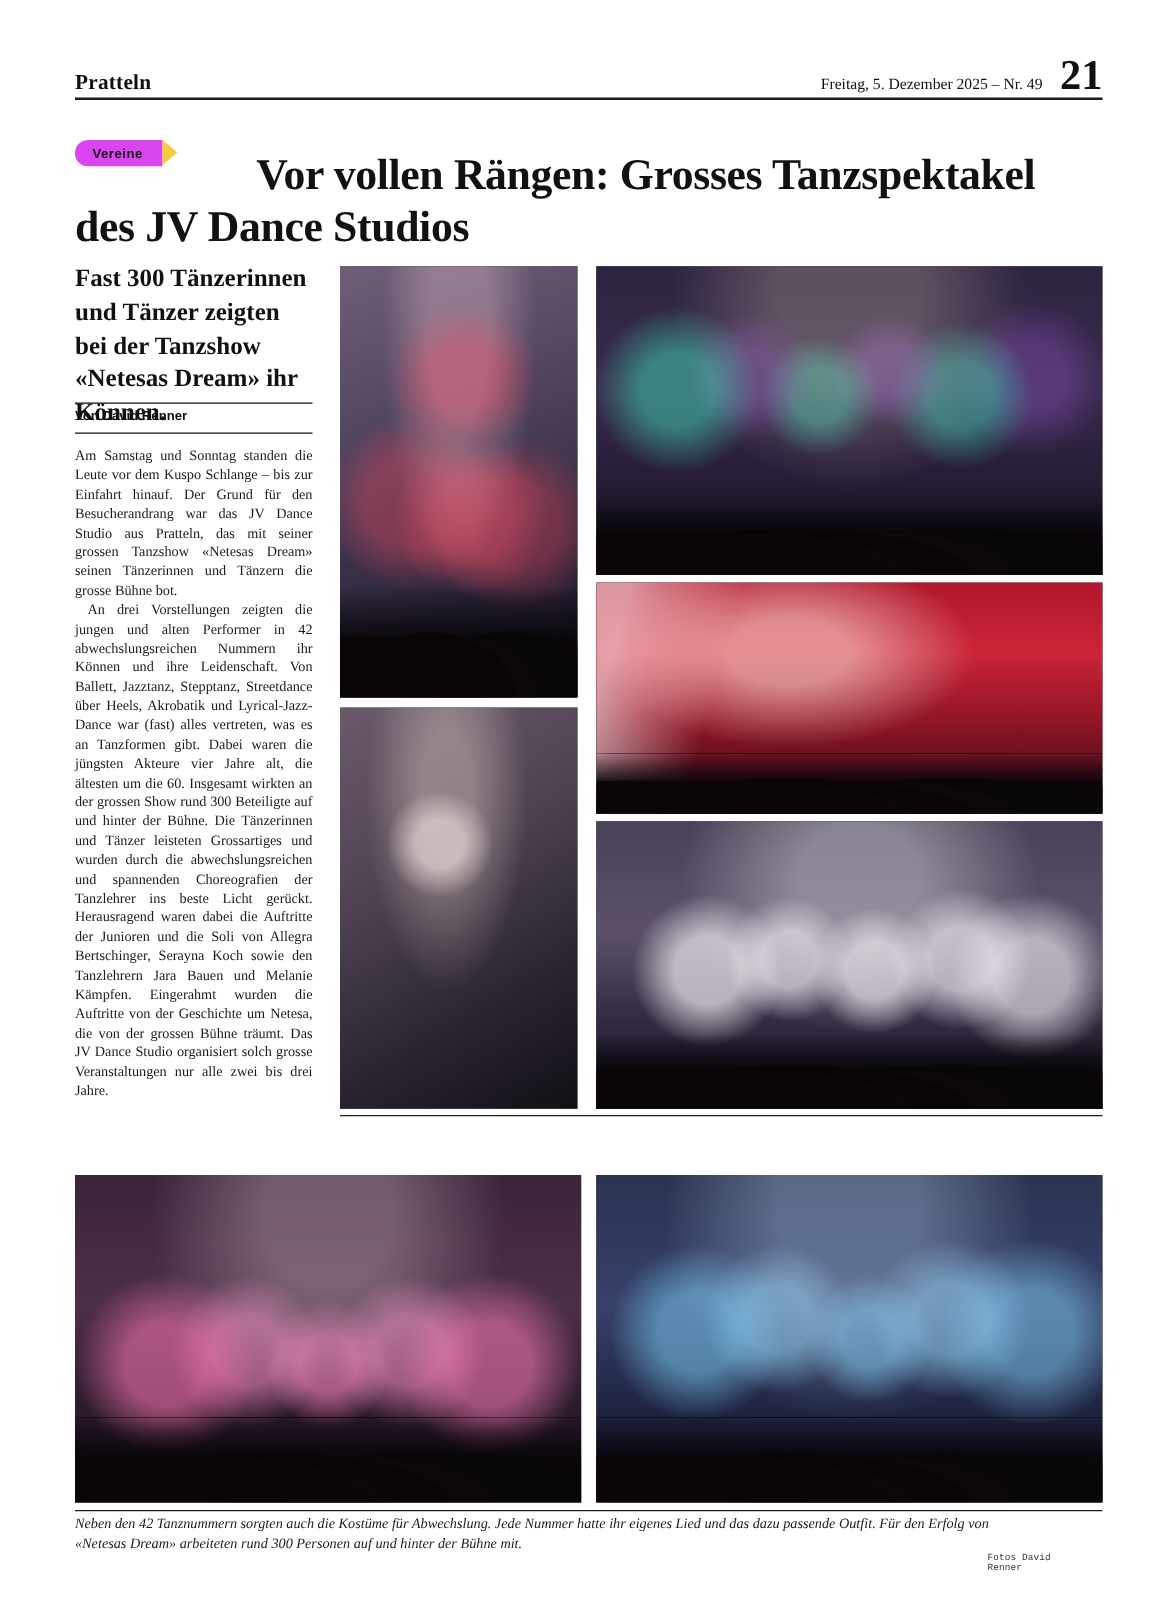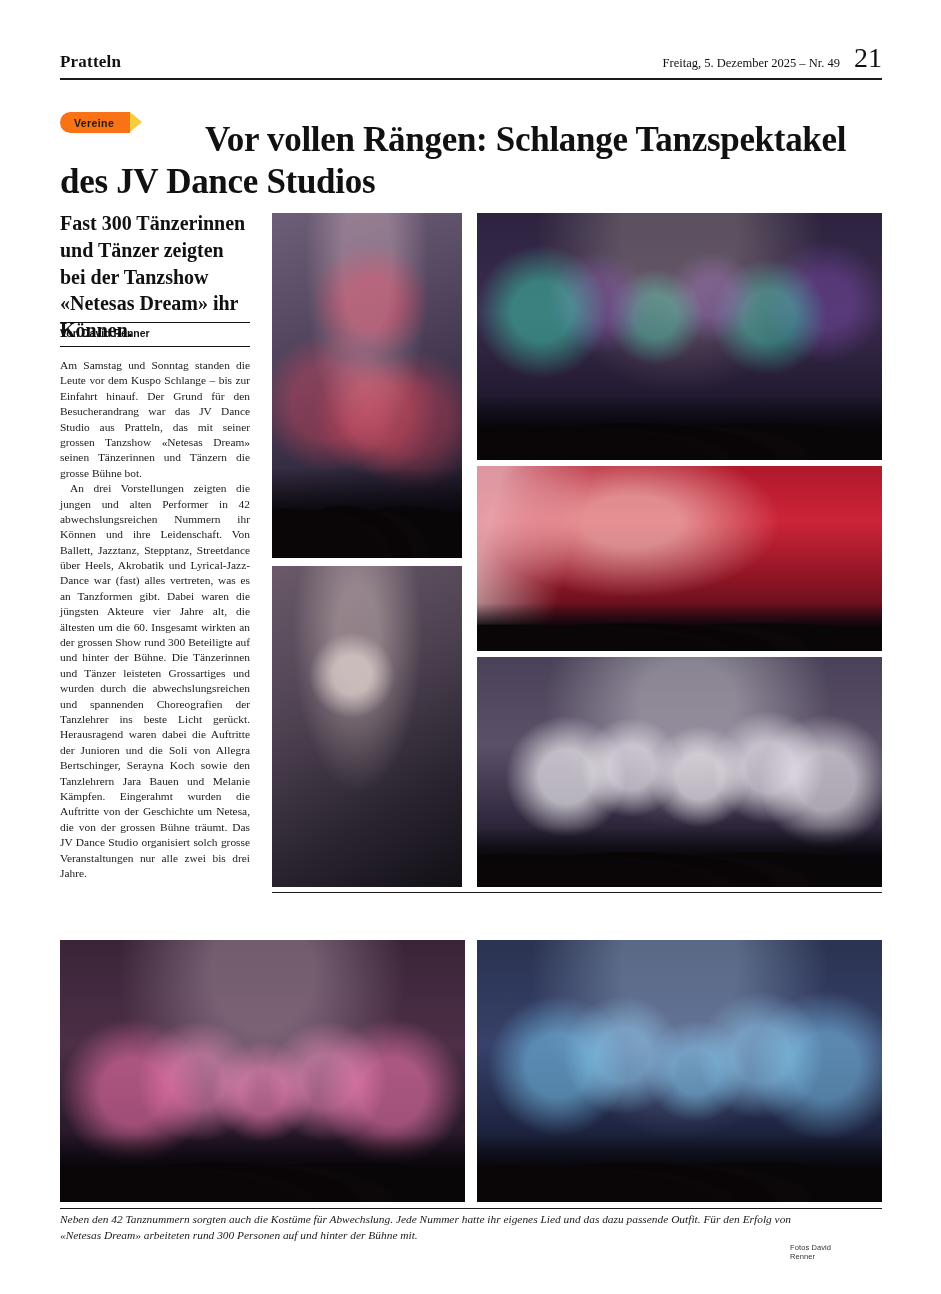--- a/index.html
+++ b/index.html
@@ -46,42 +46,42 @@
     gap: 14px;
   }
   .masthead-date {
     font-family: "Liberation Serif", serif;
     font-size: 12.5px;
     color: #111;
     padding-left: 25px;
   }
   .masthead-pageno {
     font-family: "Liberation Serif", serif;
-    font-weight: normal;
-    font-size: 28px;
+    font-weight: bold;
+    font-size: 34px;
     line-height: 1;
     color: #111;
   }
   .rule-top {
     position: absolute;
     left: 60px;
     top: 78px;
     width: 822px;
     height: 1.5px;
     background: #1a1a1a;
   }
 
   
   .kicker {
     position: absolute;
     left: 60px;
     top: 112px;
     height: 21px;
     padding: 0 16px 0 14px;
-    background: #f97316;
+    background: #d946ef;
     border-radius: 11px 0 0 11px;
     display: flex;
     align-items: center;
     font-family: "Liberation Sans", sans-serif;
     font-weight: bold;
     font-size: 10.5px;
     letter-spacing: .4px;
     color: #1a1a1a;
   }
   .kicker::after {
@@ -269,42 +269,42 @@
     line-height: 1.36;
     color: #1a1a1a;
   }
   .caption-rule {
     position: absolute;
     height: 1px;
     background: #1a1a1a;
   }
   .credit {
     position: absolute;
-    font-family: Liberation Sans, sans-serif;
+    font-family: Liberation Mono, monospace;
     font-size: 7.5px;
     color: #333;
     letter-spacing: .1px;
   }
 </style>
 </head>
 <body>
 
 <div class="page">
 
   <div class="masthead">
     <div class="masthead-left">Pratteln</div>
     <div class="masthead-right">
       <div class="masthead-date">Freitag, 5. Dezember 2025 – Nr. 49</div>
       <div class="masthead-pageno">21</div>
     </div>
   </div>
   <div class="rule-top"></div>
 
   <div class="kicker">Vereine</div>
-  <h1 class="headline">Vor vollen Rängen: Schlange Tanzspektakel des JV Dance Studios</h1>
+  <h1 class="headline">Vor vollen Rängen: Grosses Tanzspektakel des JV Dance Studios</h1>
 
   <div class="lead">Fast 300 Tänzerinnen und Tänzer zeigten bei der Tanzshow «Netesas Dream» ihr Können.</div>
   <div class="byline-rule-top"></div>
   <div class="byline">Von David Renner</div>
   <div class="byline-rule-bottom"></div>
   <div class="bodytext">
     <p>Am Samstag und Sonntag standen die Leute vor dem Kuspo Schlange – bis zur Einfahrt hinauf. Der Grund für den Besucherandrang war das JV Dance Studio aus Pratteln, das mit seiner grossen Tanzshow «Netesas Dream» seinen Tänzerinnen und Tänzern die grosse Bühne bot.</p>
     <p>An drei Vorstellungen zeigten die jungen und alten Performer in 42 abwechslungsreichen Nummern ihr Können und ihre Leidenschaft. Von Ballett, Jazztanz, Stepptanz, Streetdance über Heels, Akrobatik und Lyrical-Jazz-Dance war (fast) alles vertreten, was es an Tanzformen gibt. Dabei waren die jüngsten Akteure vier Jahre alt, die ältesten um die 60. Insgesamt wirkten an der grossen Show rund 300 Beteiligte auf und hinter der Bühne. Die Tänzerinnen und Tänzer leisteten Grossartiges und wurden durch die abwechslungsreichen und spannenden Choreografien der Tanzlehrer ins beste Licht gerückt. Herausragend waren dabei die Auftritte der Junioren und die Soli von Allegra Bertschinger, Serayna Koch sowie den Tanzlehrern Jara Bauen und Melanie Kämpfen. Eingerahmt wurden die Auftritte von der Geschichte um Netesa, die von der grossen Bühne träumt. Das JV Dance Studio organisiert solch grosse Veranstaltungen nur alle zwei bis drei Jahre.</p>
   </div>
 

